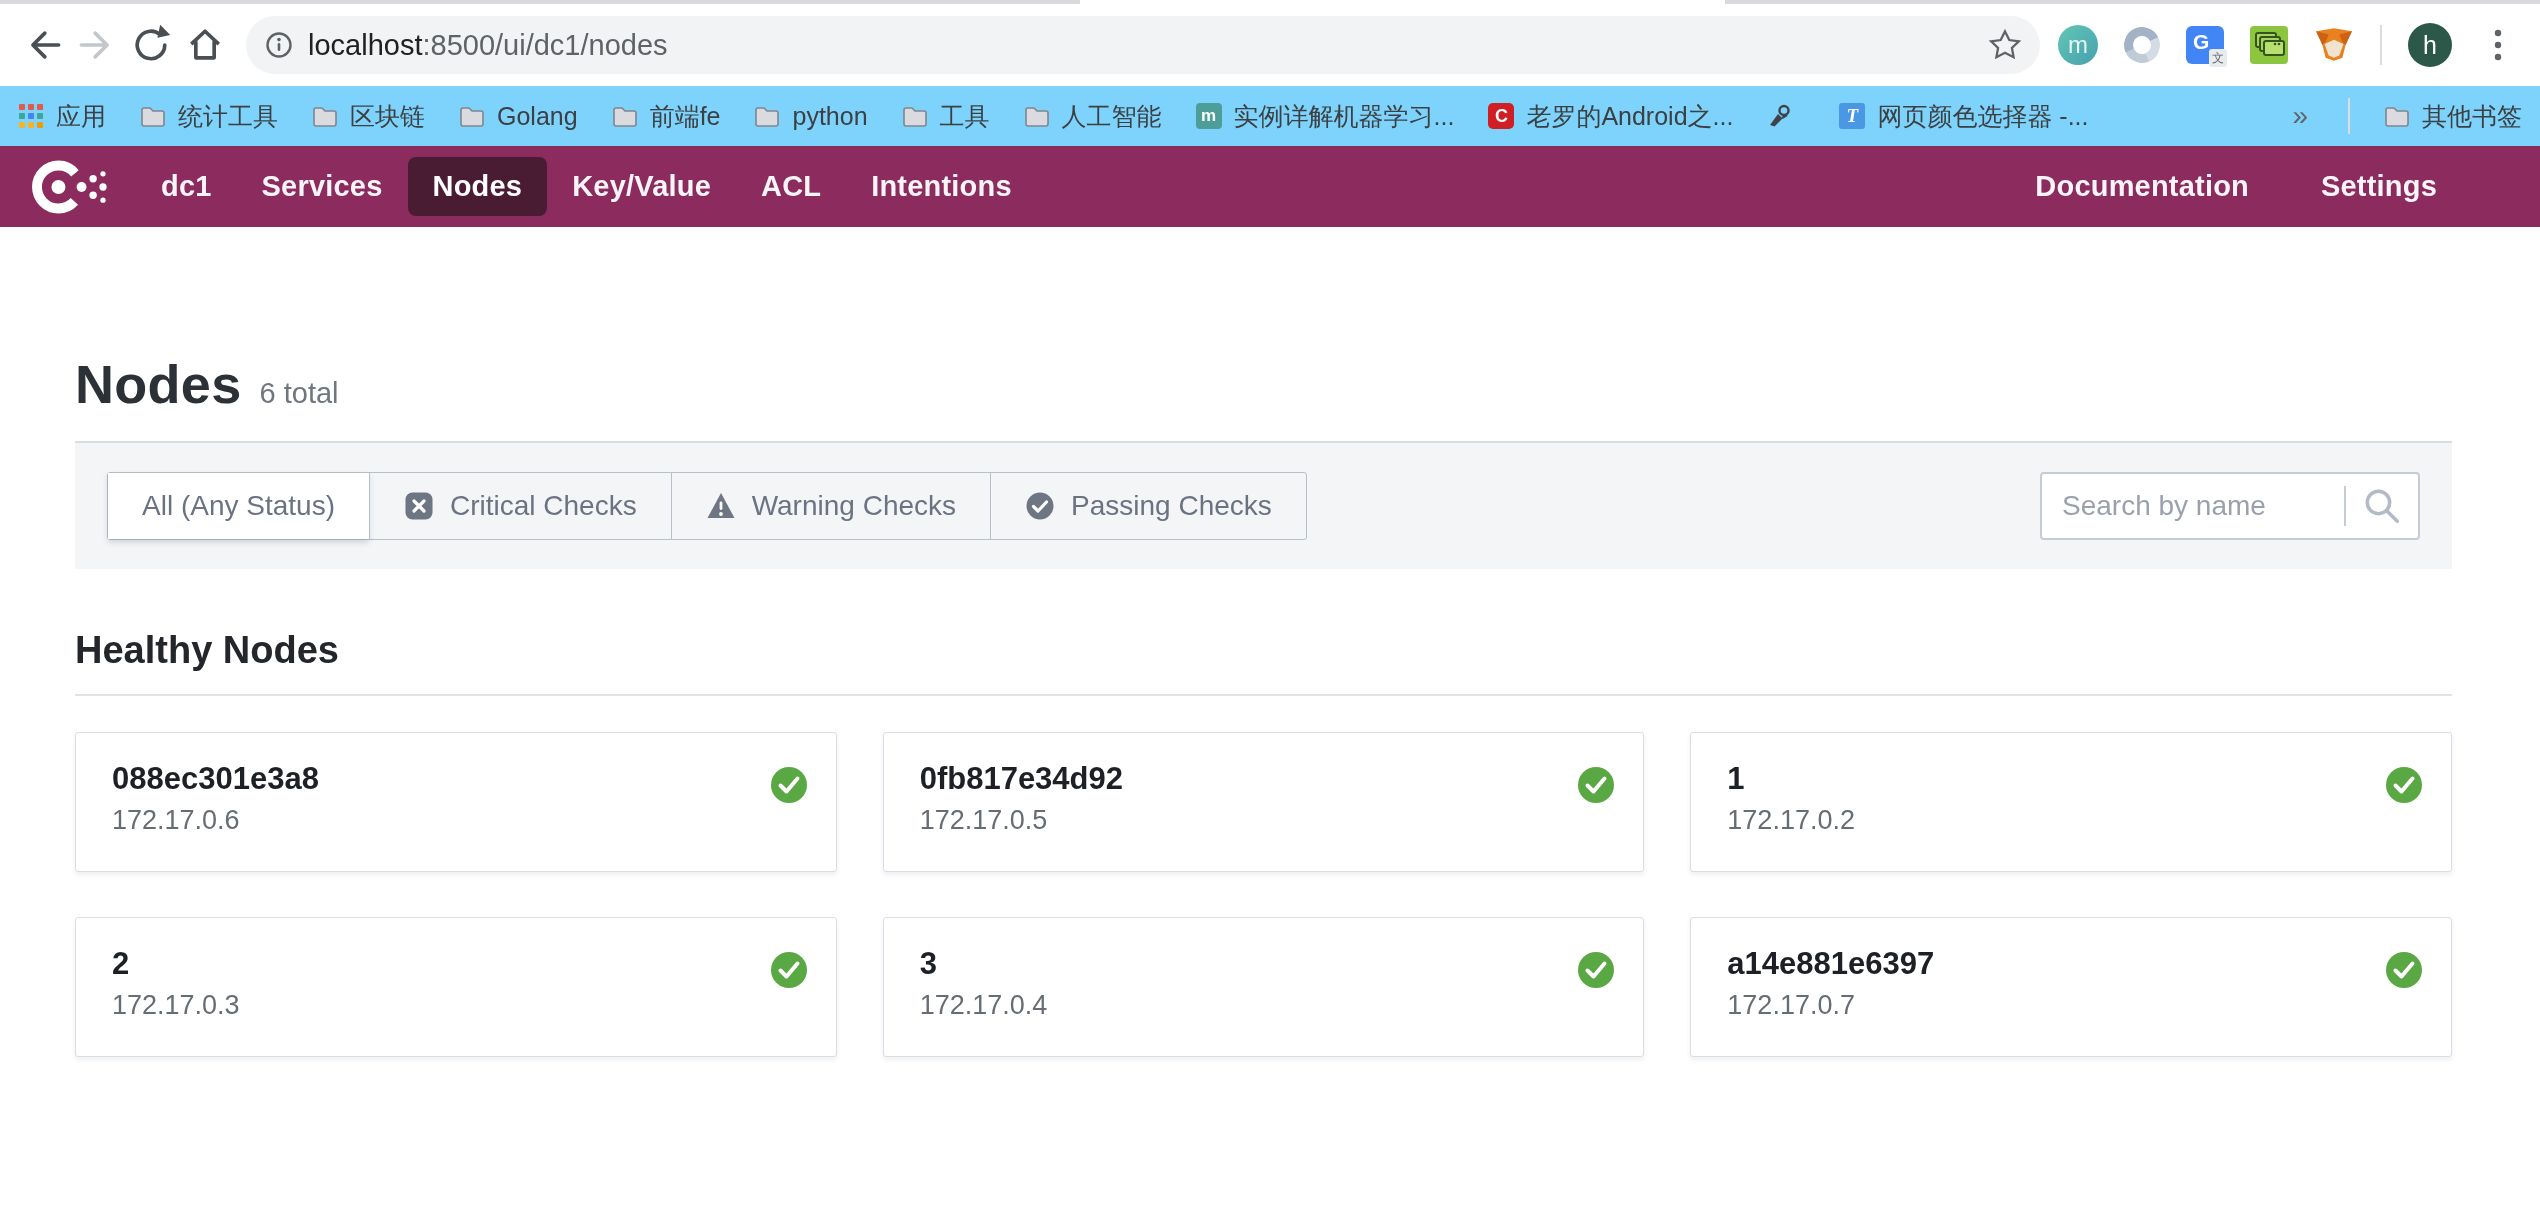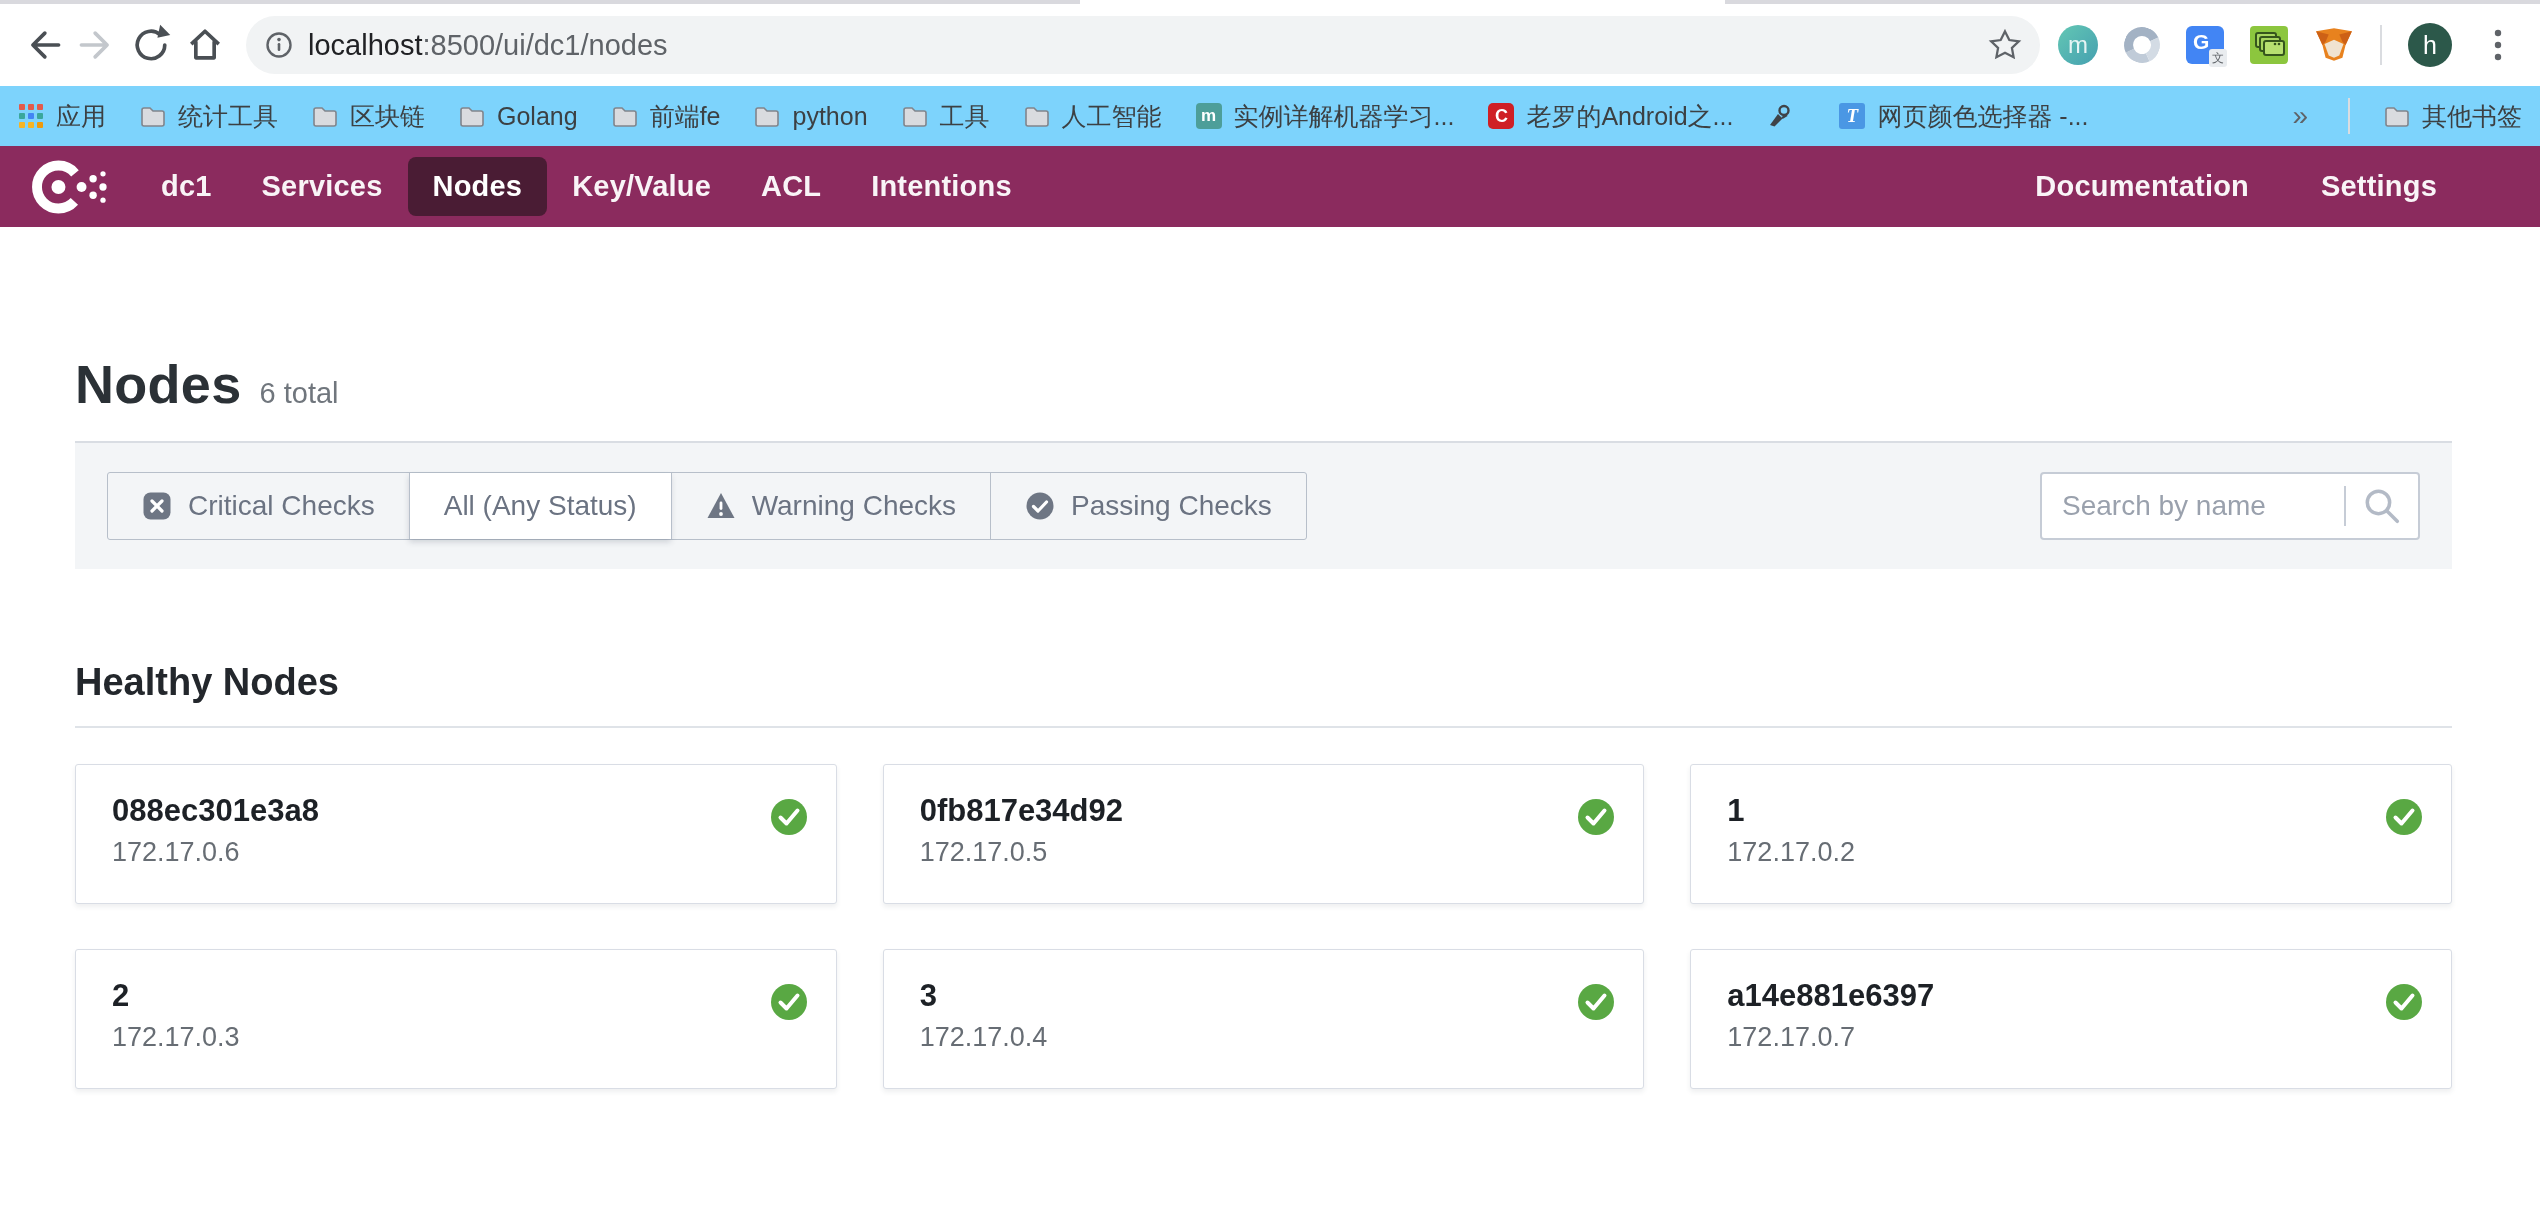--- a/index.html
+++ b/index.html
@@ -69,21 +69,21 @@
          font-size: 28px; color: #6b7382; border-left: 1px solid #b7bfca; }
   .seg:first-child { border-left: none; }
   .seg.selected { background: #fff; box-shadow: 0 3px 6px rgba(40,50,70,.18); }
   .search-box { width: 380px; height: 68px; background: #fff; border: 2px solid #c6ccd6; border-radius: 4px;
                 display: flex; align-items: center; }
   .search-box input { flex: 1; border: none; outline: none; background: transparent; font-size: 28px;
                       color: #3c4043; padding: 0 20px; min-width: 0; font-family: "Liberation Sans", sans-serif; }
   .search-box input::placeholder { color: #9aa1ad; }
   .search-btn { width: 74px; border-left: 2px solid #c6ccd6; display: flex; align-items: center; justify-content: center; }
 
-  .section-title { margin-top: 92px; font-size: 38px; font-weight: bold; color: #23272c;
+  .section-title { margin-top: 60px; font-size: 38px; font-weight: bold; color: #23272c;
                    padding-bottom: 22px; border-bottom: 2px solid #dfe3e8; }
 
   .cards-grid { margin-top: 36px; display: grid; grid-template-columns: repeat(3, 1fr); gap: 45px 46px; }
   .node-card { height: 140px; background: #fff; border: 1px solid #d9dde5; border-radius: 3px;
                box-shadow: 0 3px 5px rgba(40,50,70,.08); position: relative; padding: 28px 36px 0 36px; }
   .node-name { font-size: 31px; font-weight: bold; color: #1d2126; }
   .node-ip { font-size: 27px; color: #676d74; margin-top: 8px; }
   .node-badge { position: absolute; top: 33px; right: 28px; width: 38px; height: 38px; }
 </style>
 </head>
@@ -283,29 +283,29 @@
 </div>
 
 <div class="content">
   <div class="title-row">
     <div class="page-title">Nodes</div>
     <div class="page-total">6 total</div>
   </div>
 
   <div class="filter-band">
     <div class="seg-group">
+      <div class="seg selected">
+        <span>All (Any Status)</span>
+      </div>
       <div class="seg">
         <svg width="30" height="30" viewBox="0 0 30 30">
           <rect x="1.5" y="1.5" width="27" height="27" rx="7" fill="#6e7684"></rect>
           <path d="M10 10 L20 20 M20 10 L10 20" stroke="#fff" stroke-width="3.2" stroke-linecap="round"></path>
         </svg>
         <span>Critical Checks</span>
-      </div>
-      <div class="seg selected">
-        <span>All (Any Status)</span>
       </div>
       <div class="seg">
         <svg width="30" height="30" viewBox="0 0 30 30">
           <path d="M15 2 L28.5 27 H1.5 Z" fill="#6e7684"></path>
           <rect x="13.6" y="10.5" width="2.8" height="8.5" rx="1.4" fill="#fff"></rect>
           <circle cx="15" cy="23" r="1.9" fill="#fff"></circle>
         </svg>
         <span>Warning Checks</span>
       </div>
       <div class="seg">

